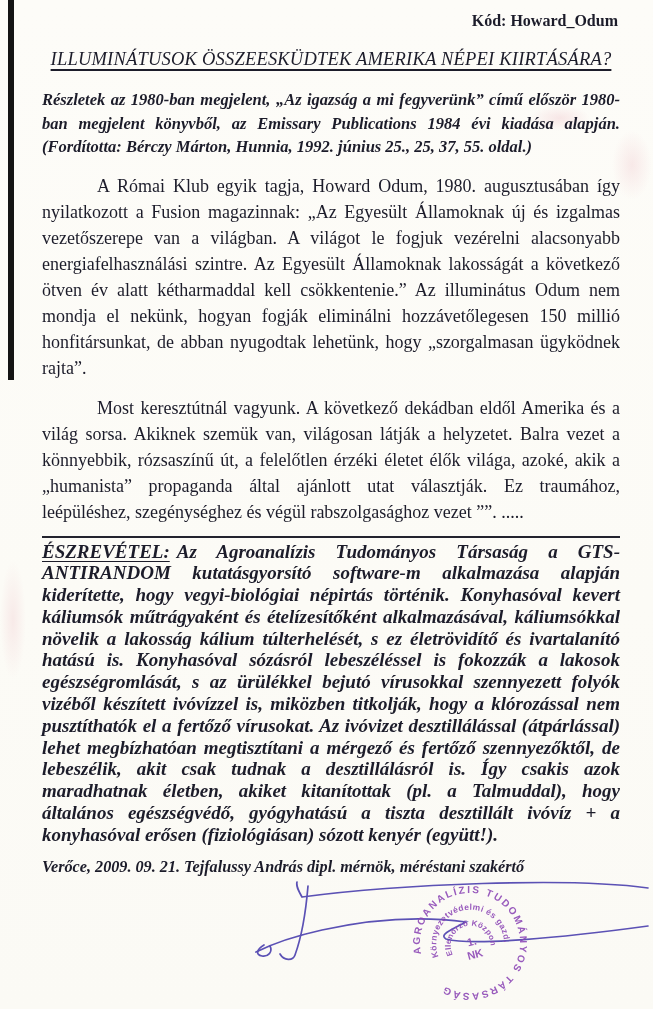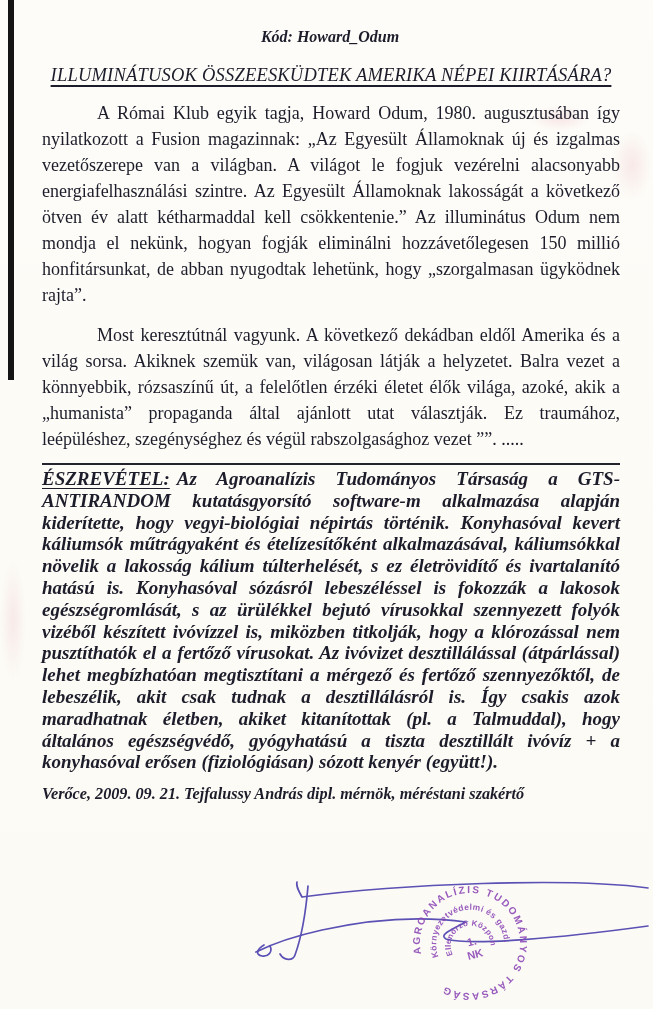--- a/index.html
+++ b/index.html
@@ -35,23 +35,22 @@
   .s3 { left: 0px;  top: 560px; width: 26px; height: 120px;
         background: radial-gradient(ellipse, rgba(236,189,196,.28), rgba(236,189,196,0) 70%); }
 
   .content {
     position: absolute;
     left: 42px; top: 0;
     width: 578px;
   }
 
   .code {
-    margin-top: 28px;
-    text-align: center;
-    font-style: italic;
+    margin-top: 12px;
+    text-align: right;
     font-weight: bold;
     font-size: 16px;
     padding-right: 2px;
   }
 
   .title {
     margin-top: 19px;
     text-align: center;
     font-style: italic;
     font-weight: normal;
@@ -140,20 +139,21 @@
   <div class="smudge s1"></div>
   <div class="smudge s2"></div>
   <div class="smudge s3"></div>
 
   <div class="content">
 
     <div class="code">Kód: Howard_Odum</div>
 
     <h1 class="title">ILLUMINÁTUSOK ÖSSZEESKÜDTEK AMERIKA NÉPEI KIIRTÁSÁRA?</h1>
 
+    <p class="intro">Részletek az 1980-ban megjelent, „Az igazság a mi fegyverünk” című először 1980-ban megjelent könyvből, az Emissary Publications 1984 évi kiadása alapján. (Fordította: Bérczy Márton, Hunnia, 1992. június 25., 25, 37, 55. oldal.)</p>
 
 
     <p class="body indent mt">A Római Klub egyik tagja, Howard Odum, 1980. augusztusában így nyilatkozott a Fusion magazinnak: „Az Egyesült Államoknak új és izgalmas vezetőszerepe van a világban. A világot le fogjuk vezérelni alacsonyabb energiafelhasználási szintre. Az Egyesült Államoknak lakosságát a következő ötven év alatt kétharmaddal kell csökkentenie.” Az illuminátus Odum nem mondja el nekünk, hogyan fogják eliminálni hozzávetőlegesen 150 millió honfitársunkat, de abban nyugodtak lehetünk, hogy „szorgalmasan ügyködnek rajta”.</p>
 
 
 
     <p class="body indent mt">Most keresztútnál vagyunk. A következő dekádban eldől Amerika és a világ sorsa. Akiknek szemük van, világosan látják a helyzetet. Balra vezet a könnyebbik, rózsaszínű út, a felelőtlen érzéki életet élők világa, azoké, akik a „humanista” propaganda által ajánlott utat választják. Ez traumához, leépüléshez, szegénységhez és végül rabszolgasághoz vezet ””. .....</p>
 
     <hr class="rule">
 

